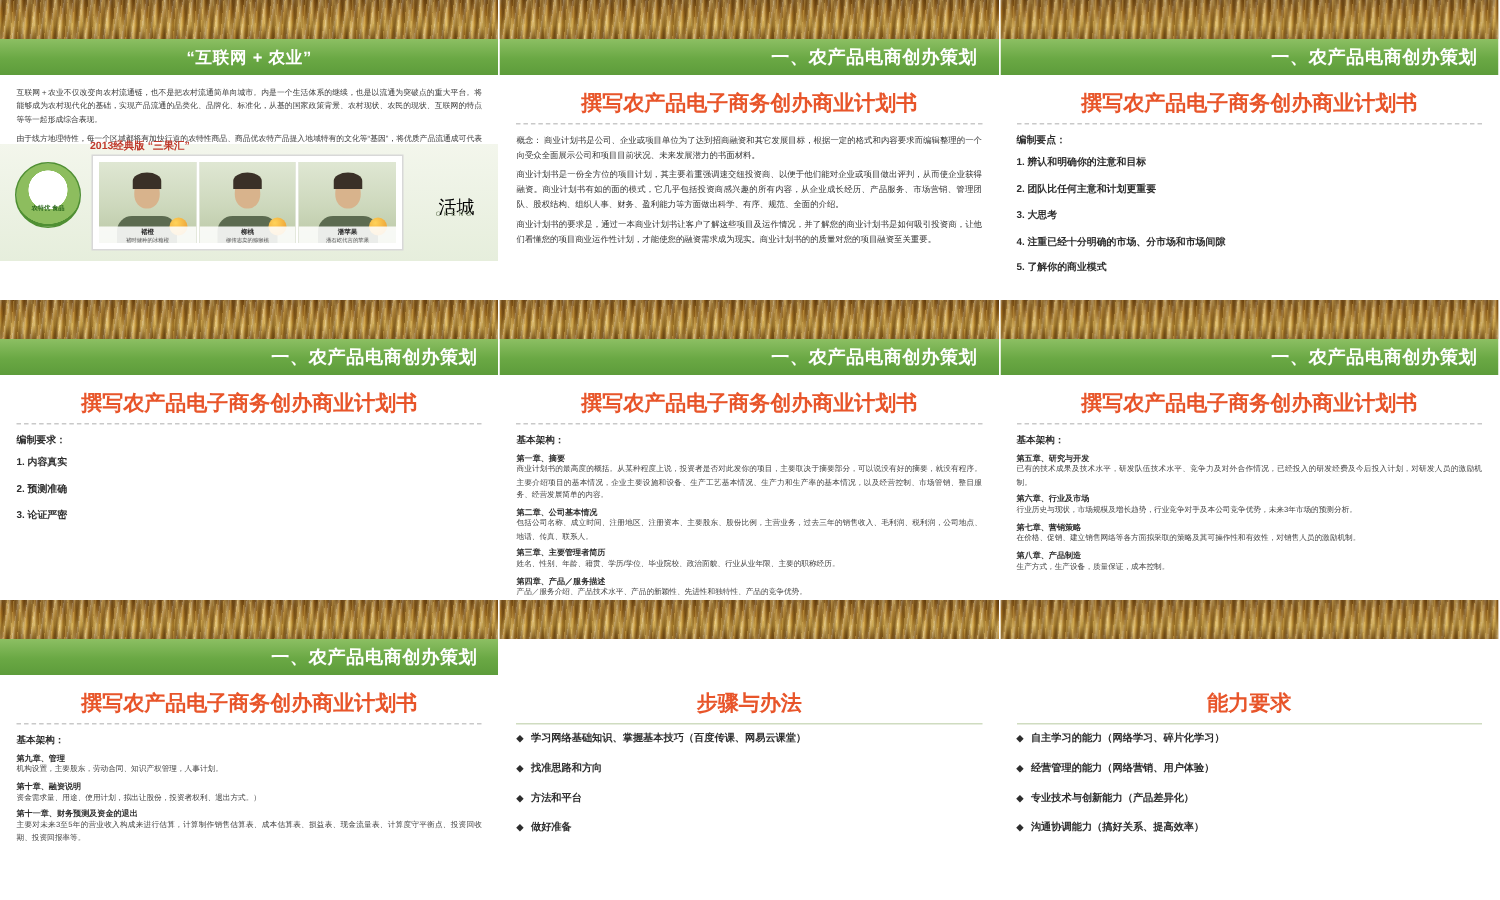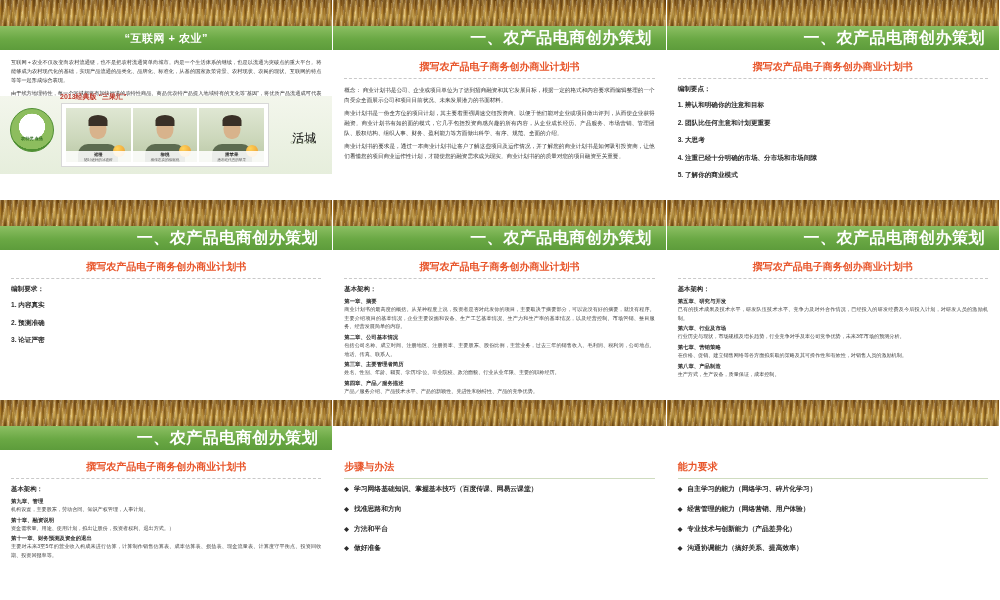--- a/index.html
+++ b/index.html
@@ -40,33 +40,33 @@
   }
   
   .titlebar {
     position: absolute; top: 26px; left: 0; right: 0; height: 24px;
     background: linear-gradient(180deg, #8cbf63 0%, #6aa844 55%, #5d9c3b 100%);
     display: flex; align-items: center; justify-content: flex-end;
     padding-right: 14px;
   }
   .titlebar.center { justify-content: center; padding-right: 0; }
   .titlebar .ttxt {
-    color: #ffffff; font-size: 16px; font-weight: bold;
+    color: #ffffff; font-size: 12px; font-weight: bold;
     letter-spacing: .5px; white-space: nowrap;
   }
   .titlebar.center .ttxt { font-size: 11px; }
   .body {
     position: absolute; top: 50px; left: 0; right: 0; bottom: 0;
     padding: 8px 11px 6px 11px;
   }
   .subhead {
-    color: #e8552a; font-size: 10px; font-weight: bold;
+    color: #e8552a; font-size: 14px; font-weight: bold;
     text-align: center; margin: 2px 0 4px 0;
   }
-  .subhead.left { text-align: left; }
+  .subhead.left { text-align: center; }
   .rule {
     height: 0; border-top: 1px dashed #c9c9c9; margin: 3px 0 6px 0;
   }
   .rule.g { border-top: 1px solid #cfdcc0; }
   p.tiny {
     margin: 0 0 4px 0; font-size: 5.2px; line-height: 1.75;
     color: #3a3a3a; text-align: justify;
   }
   p.small {
     margin: 0 0 3px 0; font-size: 5.6px; line-height: 1.8;

